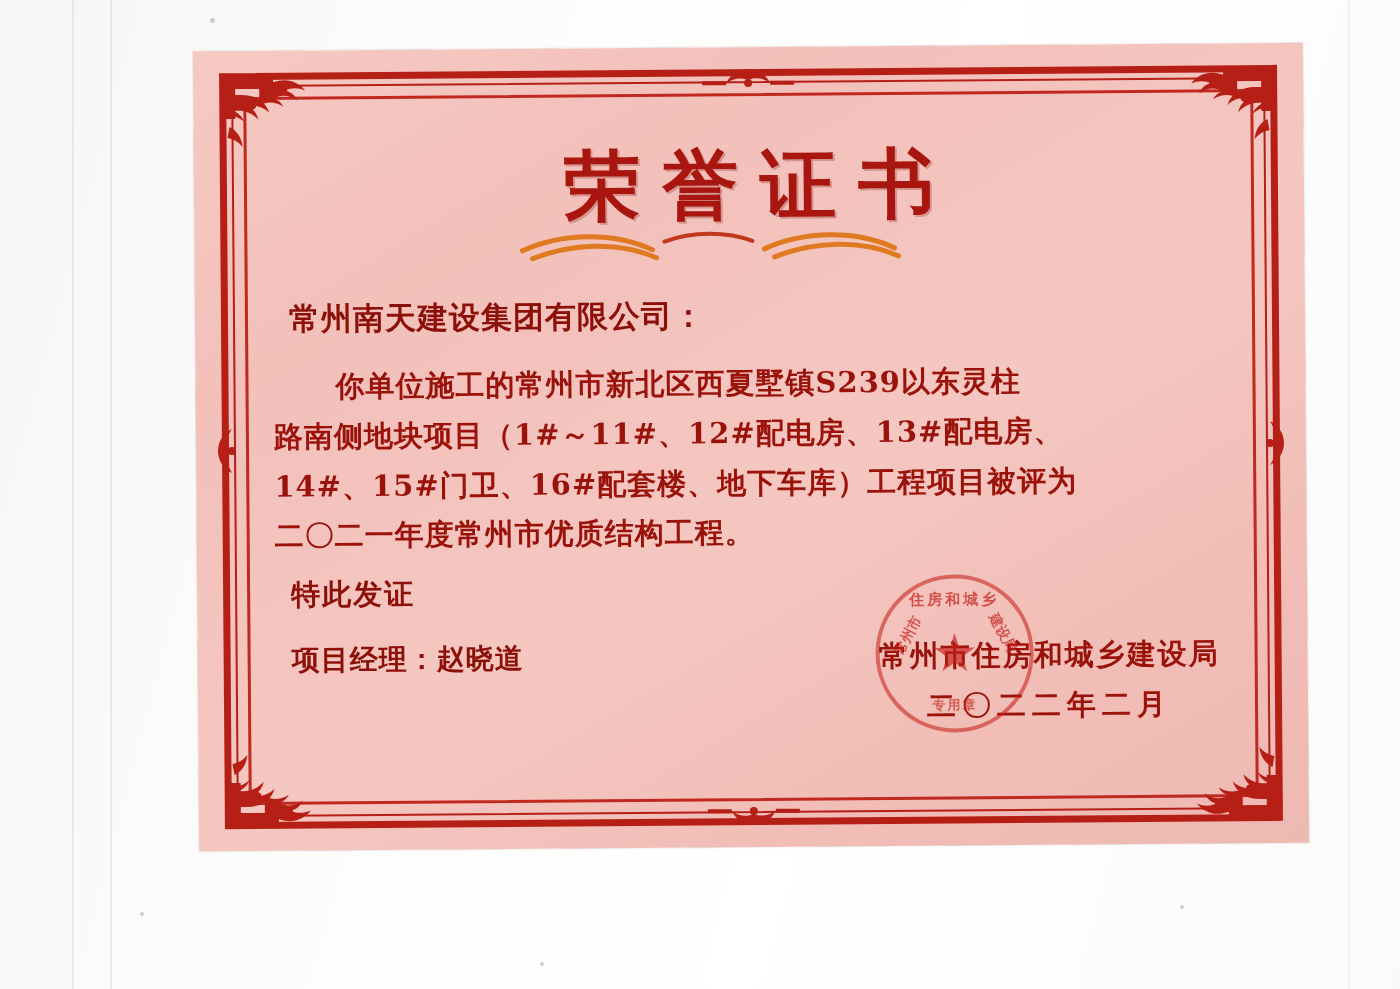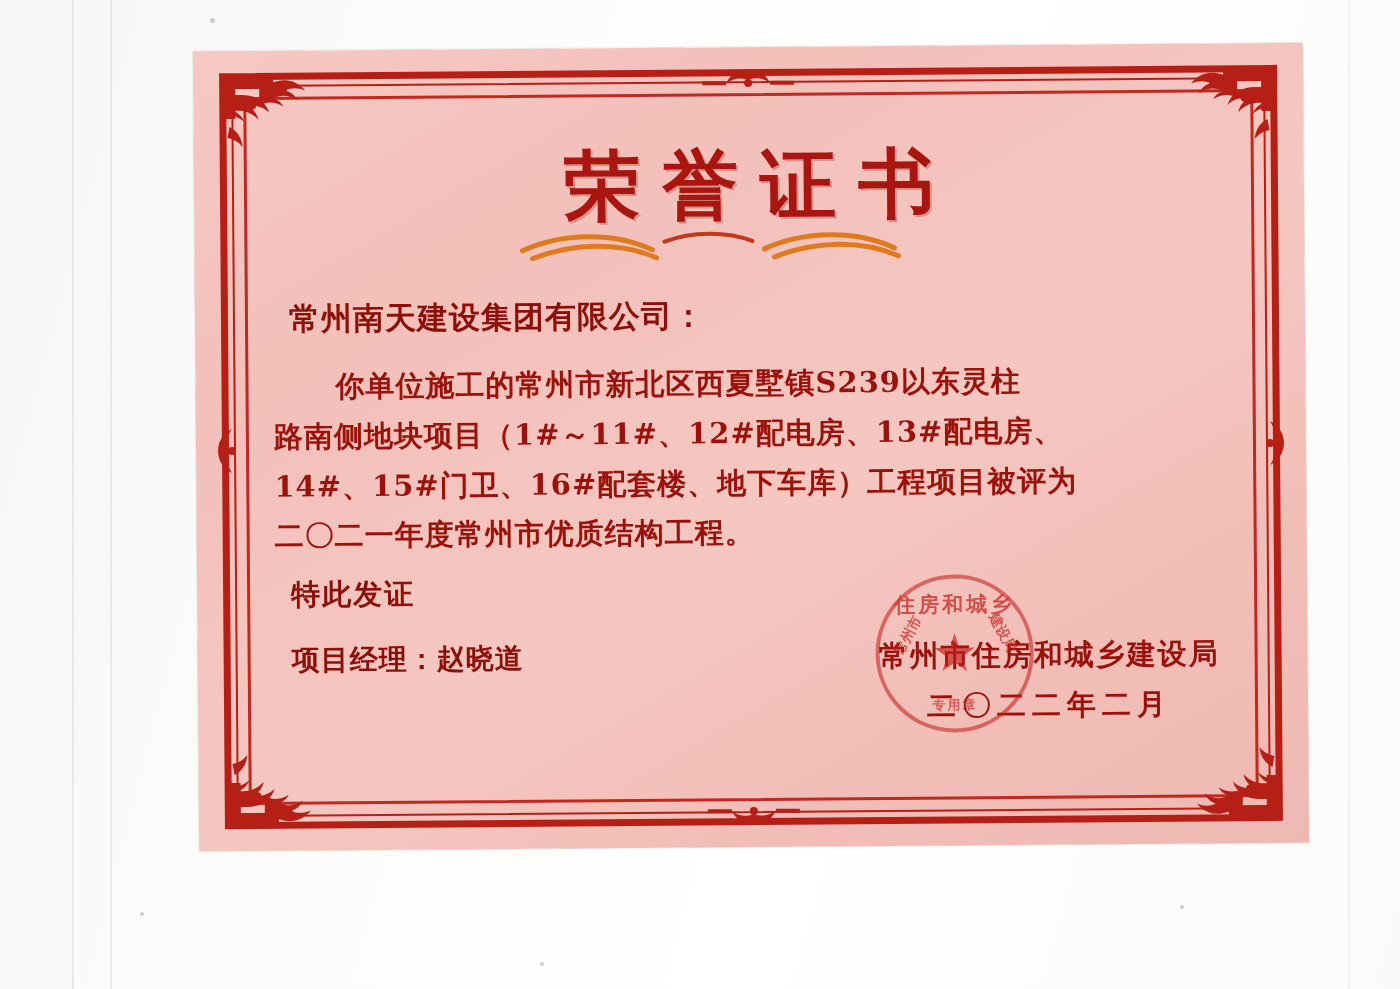--- a/index.html
+++ b/index.html
@@ -223,21 +223,21 @@
     font-size: 46px;
     color: rgba(196,30,25,0.85);
     line-height: 1;
   }
   .seal .seal-top {
     position: absolute;
     left: 50%;
     top: 12px;
     transform: translateX(-50%);
     font-family: "DejaVu Serif", "Liberation Serif", serif;
-    font-size: 21px;
+    font-size: 15px;
     font-weight: bold;
     color: rgba(196,30,25,0.9);
     letter-spacing: 3px;
     white-space: nowrap;
   }
   .seal .seal-left {
     position: absolute;
     left: 8px;
     top: 48px;
     font-family: "DejaVu Serif", "Liberation Serif", serif;

